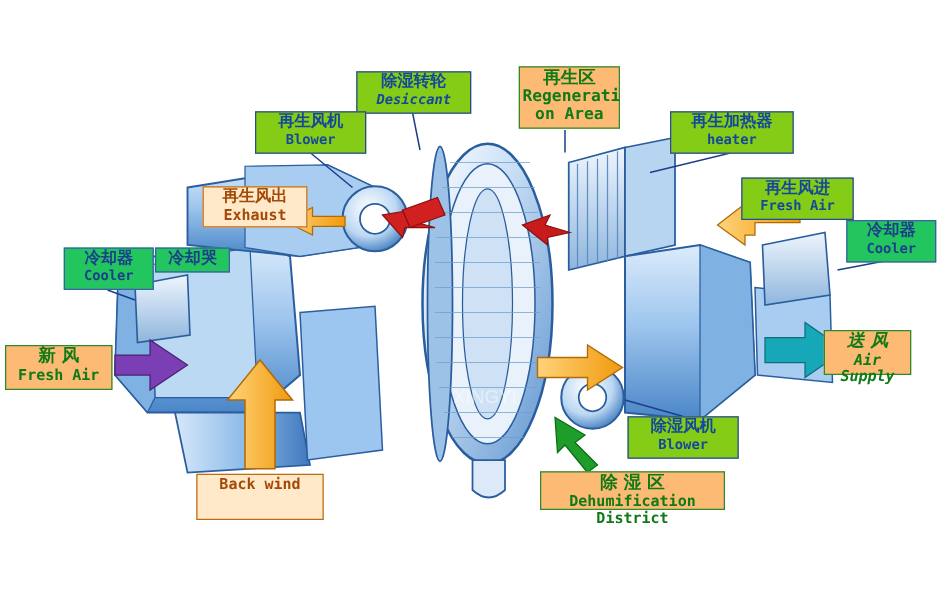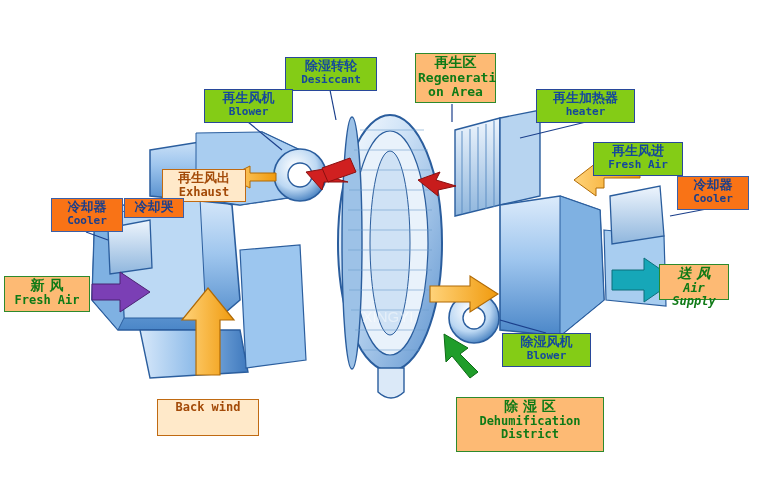--- a/index.html
+++ b/index.html
@@ -27,25 +27,25 @@
   .lbl .en{display:block;font-family:"DejaVu Sans Mono", monospace;}
 
   .lbl.blue  {background:#84cc16;border-color:#28489a;}
   .lbl.blue .cn{color:#14489c;}
   .lbl.blue .en{color:#14489c;}
 
   .lbl.green {background:#fdba74;border-color:#2d8a2d;}
   .lbl.green .cn{color:#0f7a16;}
   .lbl.green .en{color:#0f7a16;}
 
-  .lbl.orange{background:#ffe9c9;border-color:#c06a12;margin-top:20px;}
+  .lbl.orange{background:#ffe9c9;border-color:#c06a12;}
   .lbl.orange .cn{color:#a34a08;}
   .lbl.orange .en{color:#a34a08;}
 
-  .lbl.pale  {background:#f97316;border-color:#3a5fa8;}
+  .lbl.pale  {background:#22c55e;border-color:#3a5fa8;}
   .lbl.pale .cn{color:#1b3f8b;}
   .lbl.pale .en{color:#1b3f8b;}
 
   
   #headline{
     position:absolute;left:0;top:206px;width:757px;
     text-align:center;
     font-family:"DejaVu Sans", sans-serif;
     font-weight:bold;
     font-size:35px;
@@ -225,32 +225,32 @@
       <path d="M586,122 L520,138"></path>
       <path d="M546,333 L500,320"></path>
       <path d="M712,208 L670,216"></path>
       <path d="M86,232 L108,240"></path>
     </g>
 
     <text x="388" y="322" font-family="Liberation Sans, sans-serif" font-size="15" fill="#ffffff" fill-opacity="0.45" text-anchor="middle">XINGYI</text>
   </svg>
 
   <div id="labels">
-      <div class="lbl blue" style="left: 285px; top: 57px; width: 92px; height: 34px; padding: 1px 2px;"><span class="cn" style="font-size: 13px;">除湿转轮</span><span class="en" style="font-size: 11px;">Desiccant</span></div>
+      <div class="lbl blue" style="left: 285px; top: 57px; width: 92px; height: 34px; padding: 1px 2px;"><span class="cn" style="font-size: 13px;">除湿转轮</span><span class="en" style="font-size: 11px; font-style: italic;">Desiccant</span></div>
       <div class="lbl green" style="left: 415px; top: 53px; width: 81px; height: 50px; padding: 1px 2px;"><span class="cn" style="font-size: 14px;">再生区</span><span class="en" style="font-size: 13px;">Regenerati
 on Area</span></div>
       <div class="lbl blue" style="left: 204px; top: 89px; width: 89px; height: 34px; padding: 1px 2px;"><span class="cn" style="font-size: 13px;">再生风机</span><span class="en" style="font-size: 11px;">Blower</span></div>
       <div class="lbl blue" style="left: 536px; top: 89px; width: 99px; height: 34px; padding: 1px 2px;"><span class="cn" style="font-size: 13px;">再生加热器</span><span class="en" style="font-size: 11px;">heater</span></div>
       <div class="lbl orange" style="left: 162px; top: 149px; width: 84px; height: 33px; padding: 1px 2px;"><span class="cn" style="font-size: 13px;">再生风出</span><span class="en" style="font-size: 12px;">Exhaust</span></div>
       <div class="lbl blue" style="left: 593px; top: 142px; width: 90px; height: 34px; padding: 1px 2px;"><span class="cn" style="font-size: 13px;">再生风进</span><span class="en" style="font-size: 11px;">Fresh Air</span></div>
       <div class="lbl pale" style="left: 51px; top: 198px; width: 72px; height: 34px; padding: 1px 2px;"><span class="cn" style="font-size: 13px;">冷却器</span><span class="en" style="font-size: 11px;">Cooler</span></div>
       <div class="lbl pale" style="left: 124px; top: 198px; width: 60px; height: 20px; padding: 1px 2px;"><span class="cn" style="font-size: 13px;">冷却哭</span></div>
       <div class="lbl pale" style="left: 677px; top: 176px; width: 72px; height: 34px; padding: 1px 2px;"><span class="cn" style="font-size: 13px;">冷却器</span><span class="en" style="font-size: 11px;">Cooler</span></div>
       <div class="lbl green" style="left: 4px; top: 276px; width: 86px; height: 36px; padding: 1px 2px;"><span class="cn" style="font-size: 14px;">新 风</span><span class="en" style="font-size: 12px;">Fresh Air</span></div>
       <div class="lbl green" style="left: 659px; top: 264px; width: 70px; height: 36px; padding: 1px 2px; font-style: italic;"><span class="cn" style="font-size: 14px;">送 风</span><span class="en" style="font-size: 12px;">Air Supply</span></div>
       <div class="lbl blue" style="left: 502px; top: 333px; width: 89px; height: 34px; padding: 1px 2px;"><span class="cn" style="font-size: 13px;">除湿风机</span><span class="en" style="font-size: 11px;">Blower</span></div>
-      <div class="lbl green" style="left: 456px; top: 377px; width: 148px; height: 55px; padding: 1px 2px; margin-top: 20px;"><span class="cn" style="font-size: 14px;">除 湿 区</span><span class="en" style="font-size: 12px;">Dehumification
+      <div class="lbl green" style="left: 432px; top: 377px; width: 148px; height: 31px; padding: 1px 2px;"><span class="cn" style="font-size: 14px;">除 湿 区</span><span class="en" style="font-size: 12px;">Dehumification
 District</span></div>
       <div class="lbl orange" style="left: 157px; top: 379px; width: 102px; height: 37px; padding: 1px 2px;"><span class="en" style="font-size: 12px;">Back wind</span></div>
     </div>
 
 
 </div>
 
 </body></html>

